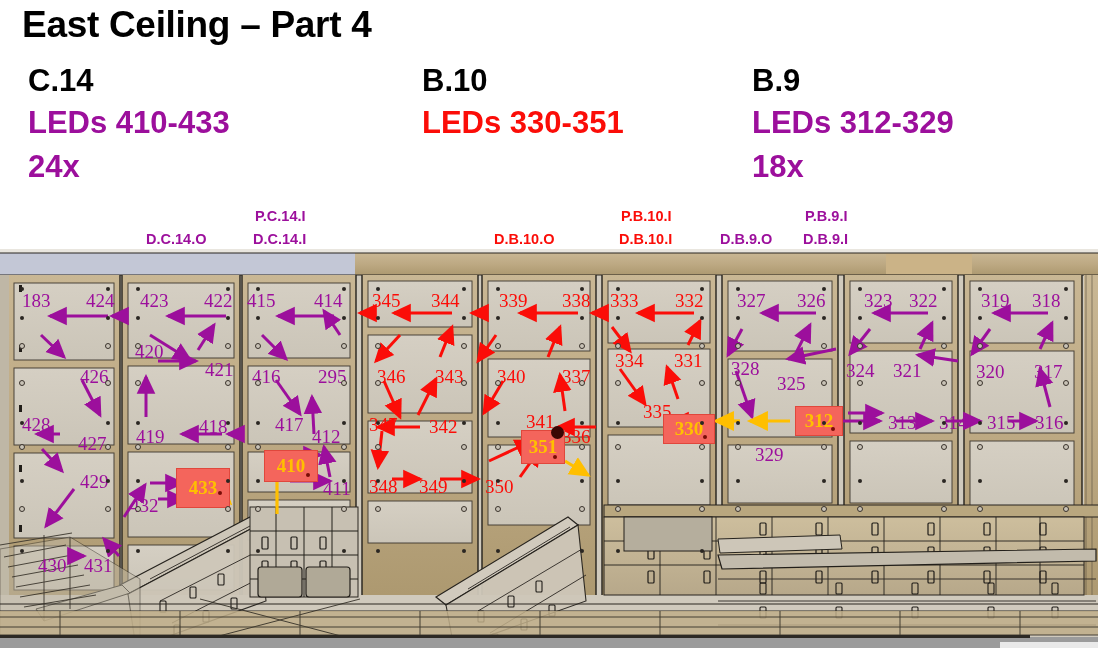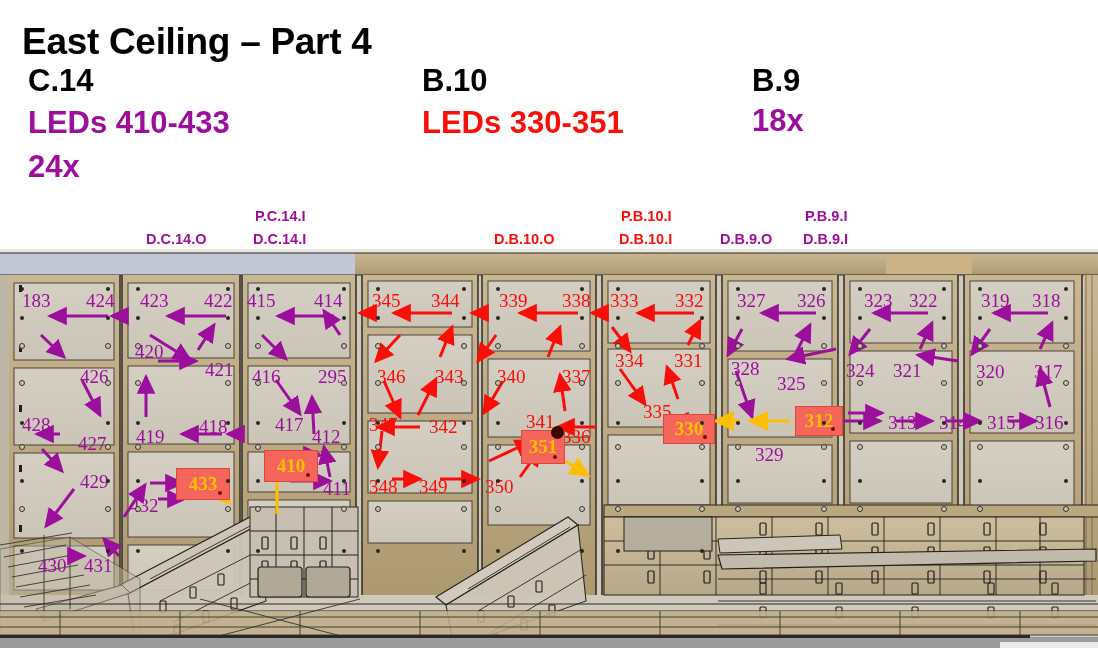--- a/index.html
+++ b/index.html
@@ -5,21 +5,20 @@
   * { box-sizing: border-box; margin:0; padding:0; }
   html,body { width:1098px; height:648px; overflow:hidden; background:#ffffff;
               font-family:"Liberation Sans", sans-serif; }
   #stage { position:relative; width:1098px; height:648px; background:#fff; }
 
   
   #title {
     position:absolute; left:22px; top:4px;
     font-size:37px; font-weight:bold; color:#000; letter-spacing:-0.3px;
     white-space:nowrap;
-    margin-top:17px;
   }
   .grp { position:absolute; white-space:nowrap; }
   .grp .gname { font-size:31px; font-weight:bold; color:#000; line-height:38px; }
   .grp .gleds { font-size:31px; font-weight:bold; line-height:46px; }
   .grp .gcount{ font-size:31px; font-weight:bold; line-height:42px; }
 
   .sub { position:absolute; font-size:14.5px; font-weight:bold; white-space:nowrap; }
 
   
   #diagram {
@@ -62,20 +61,21 @@
     <div class="gcount" style="color:#9c0f9c">24x</div>
   </div>
 
   <div class="grp" style="left:422px; top:62px;">
     <div class="gname">B.10</div>
     <div class="gleds" style="color:#fb0d08">LEDs 330-351</div>
   </div>
 
   <div class="grp" style="left:752px; top:62px;">
     <div class="gname">B.9</div>
+    <div class="gleds" style="color:#9c0f9c">LEDs 312-329</div>
     <div class="gcount" style="color:#9c0f9c">18x</div>
   </div>
 
   <div id="sublabels">
       <div class="sub" style="left: 255px; top: 208px; color: rgb(156, 15, 156);">P.C.14.I</div>
       <div class="sub" style="left: 146px; top: 231px; color: rgb(156, 15, 156);">D.C.14.O</div>
       <div class="sub" style="left: 253px; top: 231px; color: rgb(156, 15, 156);">D.C.14.I</div>
       <div class="sub" style="left: 621px; top: 208px; color: rgb(251, 13, 8);">P.B.10.I</div>
       <div class="sub" style="left: 494px; top: 231px; color: rgb(251, 13, 8);">D.B.10.O</div>
       <div class="sub" style="left: 619px; top: 231px; color: rgb(251, 13, 8);">D.B.10.I</div>
@@ -521,21 +521,21 @@
         <div class="led p" style="left: 888px; top: 164px;">313</div>
         <div class="led p" style="left: 939px; top: 164px;">314</div>
         <div class="led p" style="left: 981px; top: 42px;">319</div>
         <div class="led p" style="left: 1032px; top: 42px;">318</div>
         <div class="led p" style="left: 976px; top: 113px;">320</div>
         <div class="led p" style="left: 1034px; top: 113px;">317</div>
         <div class="led p" style="left: 987px; top: 164px;">315</div>
         <div class="led p" style="left: 1035px; top: 164px;">316</div>
       </div>
     <div id="highlights">
-        <div class="hl" style="left: 176px; top: 219px; width: 54px; height: 32px;">433</div>
+        <div class="hl" style="left: 176px; top: 219px; width: 54px; height: 40px;">433</div>
         <div class="dot" style="background: rgb(122, 13, 6); left: 218px; top: 242px;"></div>
         <div class="hl" style="left: 264px; top: 201px; width: 54px; height: 32px;">410</div>
         <div class="dot" style="background: rgb(122, 13, 6); left: 306px; top: 224px;"></div>
         <div class="hl" style="left: 521px; top: 181px; width: 44px; height: 34px;">351</div>
         <div class="dot" style="background: rgb(122, 13, 6); left: 553px; top: 206px;"></div>
         <div class="hl" style="left: 663px; top: 165px; width: 52px; height: 30px;">330</div>
         <div class="dot" style="background: rgb(122, 13, 6); left: 703px; top: 186px;"></div>
         <div class="hl" style="left: 795px; top: 157px; width: 48px; height: 30px;">312</div>
         <div class="dot" style="background: rgb(122, 13, 6); left: 831px; top: 178px;"></div>
       </div>

